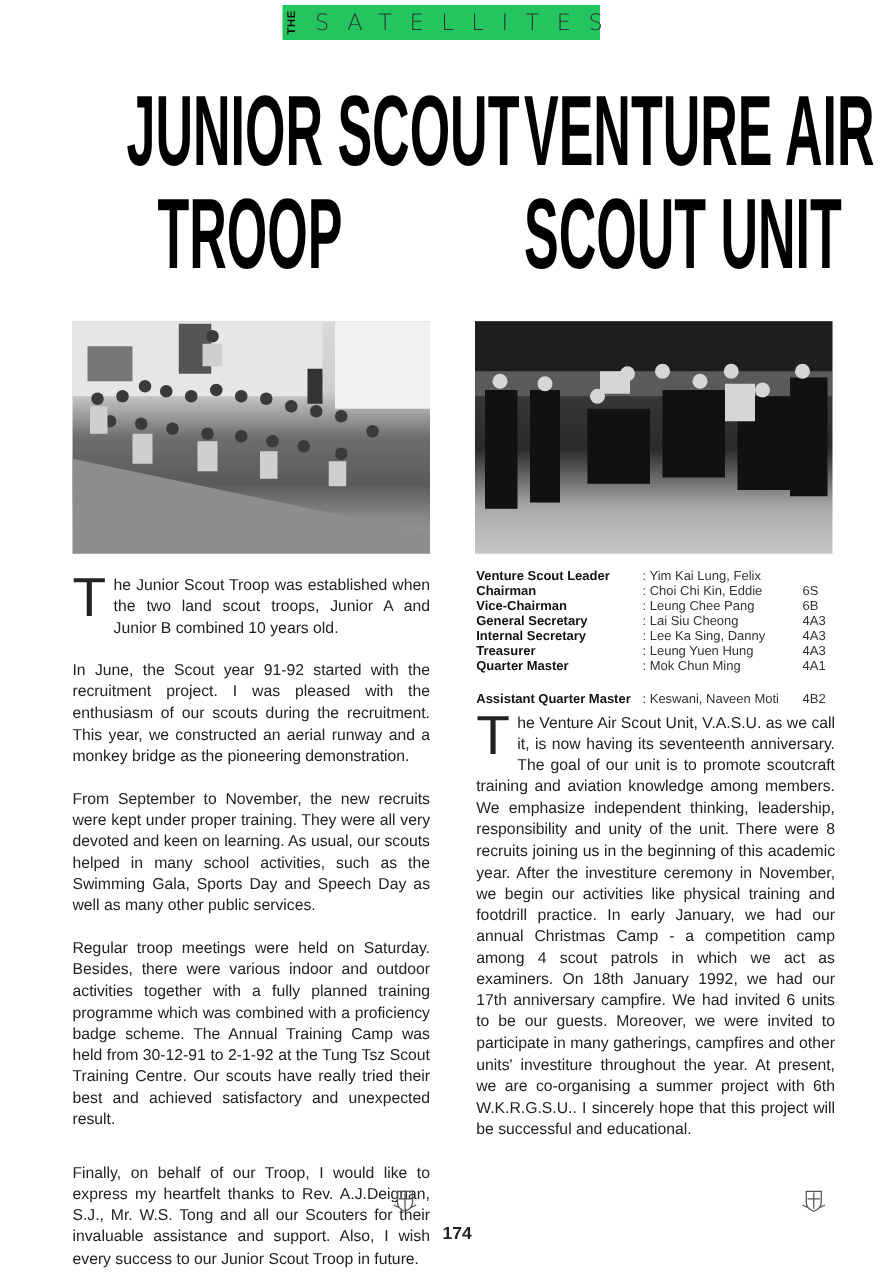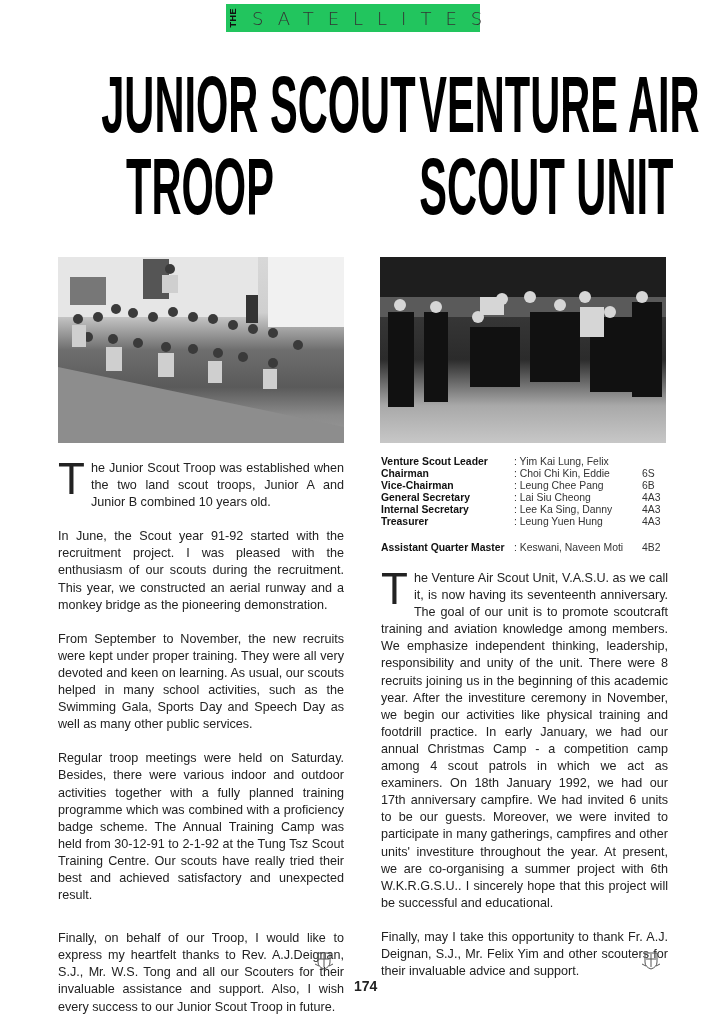--- a/index.html
+++ b/index.html
@@ -149,30 +149,34 @@
   <div class="row">
       <span class="role">Internal Secretary</span>
       <span class="name">: Lee Ka Sing, Danny</span>
       <span class="form">4A3</span>
     </div>
   <div class="row">
       <span class="role">Treasurer</span>
       <span class="name">: Leung Yuen Hung</span>
       <span class="form">4A3</span>
     </div>
+  <div class="row">
+      <span class="role">Quarter Master</span>
+      <span class="name">: Mok Chun Ming</span>
+      <span class="form">4A1</span>
+    </div>
   <div class="row" style="margin-top:14px">
       <span class="role">Assistant Quarter Master</span>
       <span class="name">: Keswani, Naveen Moti</span>
       <span class="form">4B2</span>
     </div>
 </div>
 
 <div class="col col-right">
   <p><span class="dropcap">T</span><span>he Venture Air Scout Unit, V.A.S.U. as we call it, is now having its seventeenth anniversary. The goal of our unit is to promote scoutcraft training and aviation knowledge among members. We emphasize independent thinking, leadership, responsibility and unity of the unit. There were 8 recruits joining us in the beginning of this academic year. After the investiture ceremony in November, we begin our activities like physical training and footdrill practice. In early January, we had our annual Christmas Camp - a competition camp among 4 scout patrols in which we act as examiners. On 18th January 1992, we had our 17th anniversary campfire. We had invited 6 units to be our guests. Moreover, we were invited to participate in many gatherings, campfires and other units' investiture throughout the year. At present, we are co-organising a summer project with 6th W.K.R.G.S.U.. I sincerely hope that this project will be successful and educational.</span></p>
-  <p>Finally, may I take this opportunity to thank Fr. A.J. Deignan, S.J., Mr. Felix Yim and other scouters for their invaluable advice and support.</p>
 </div>
 
 <div class="crest crest-left">
   <svg width="20" height="20" viewBox="0 0 20 20">
       <path d="M4 2 L16 2 L16 11 Q16 16 10 18 Q4 16 4 11 Z" fill="none" stroke="#555" stroke-width="1"></path>
       <line x1="10" y1="3" x2="10" y2="16" stroke="#555"></line>
       <line x1="5" y1="8" x2="15" y2="8" stroke="#555"></line>
       <path d="M1 13 L5 15 M19 13 L15 15" stroke="#555"></path>
     </svg>
 </div>

